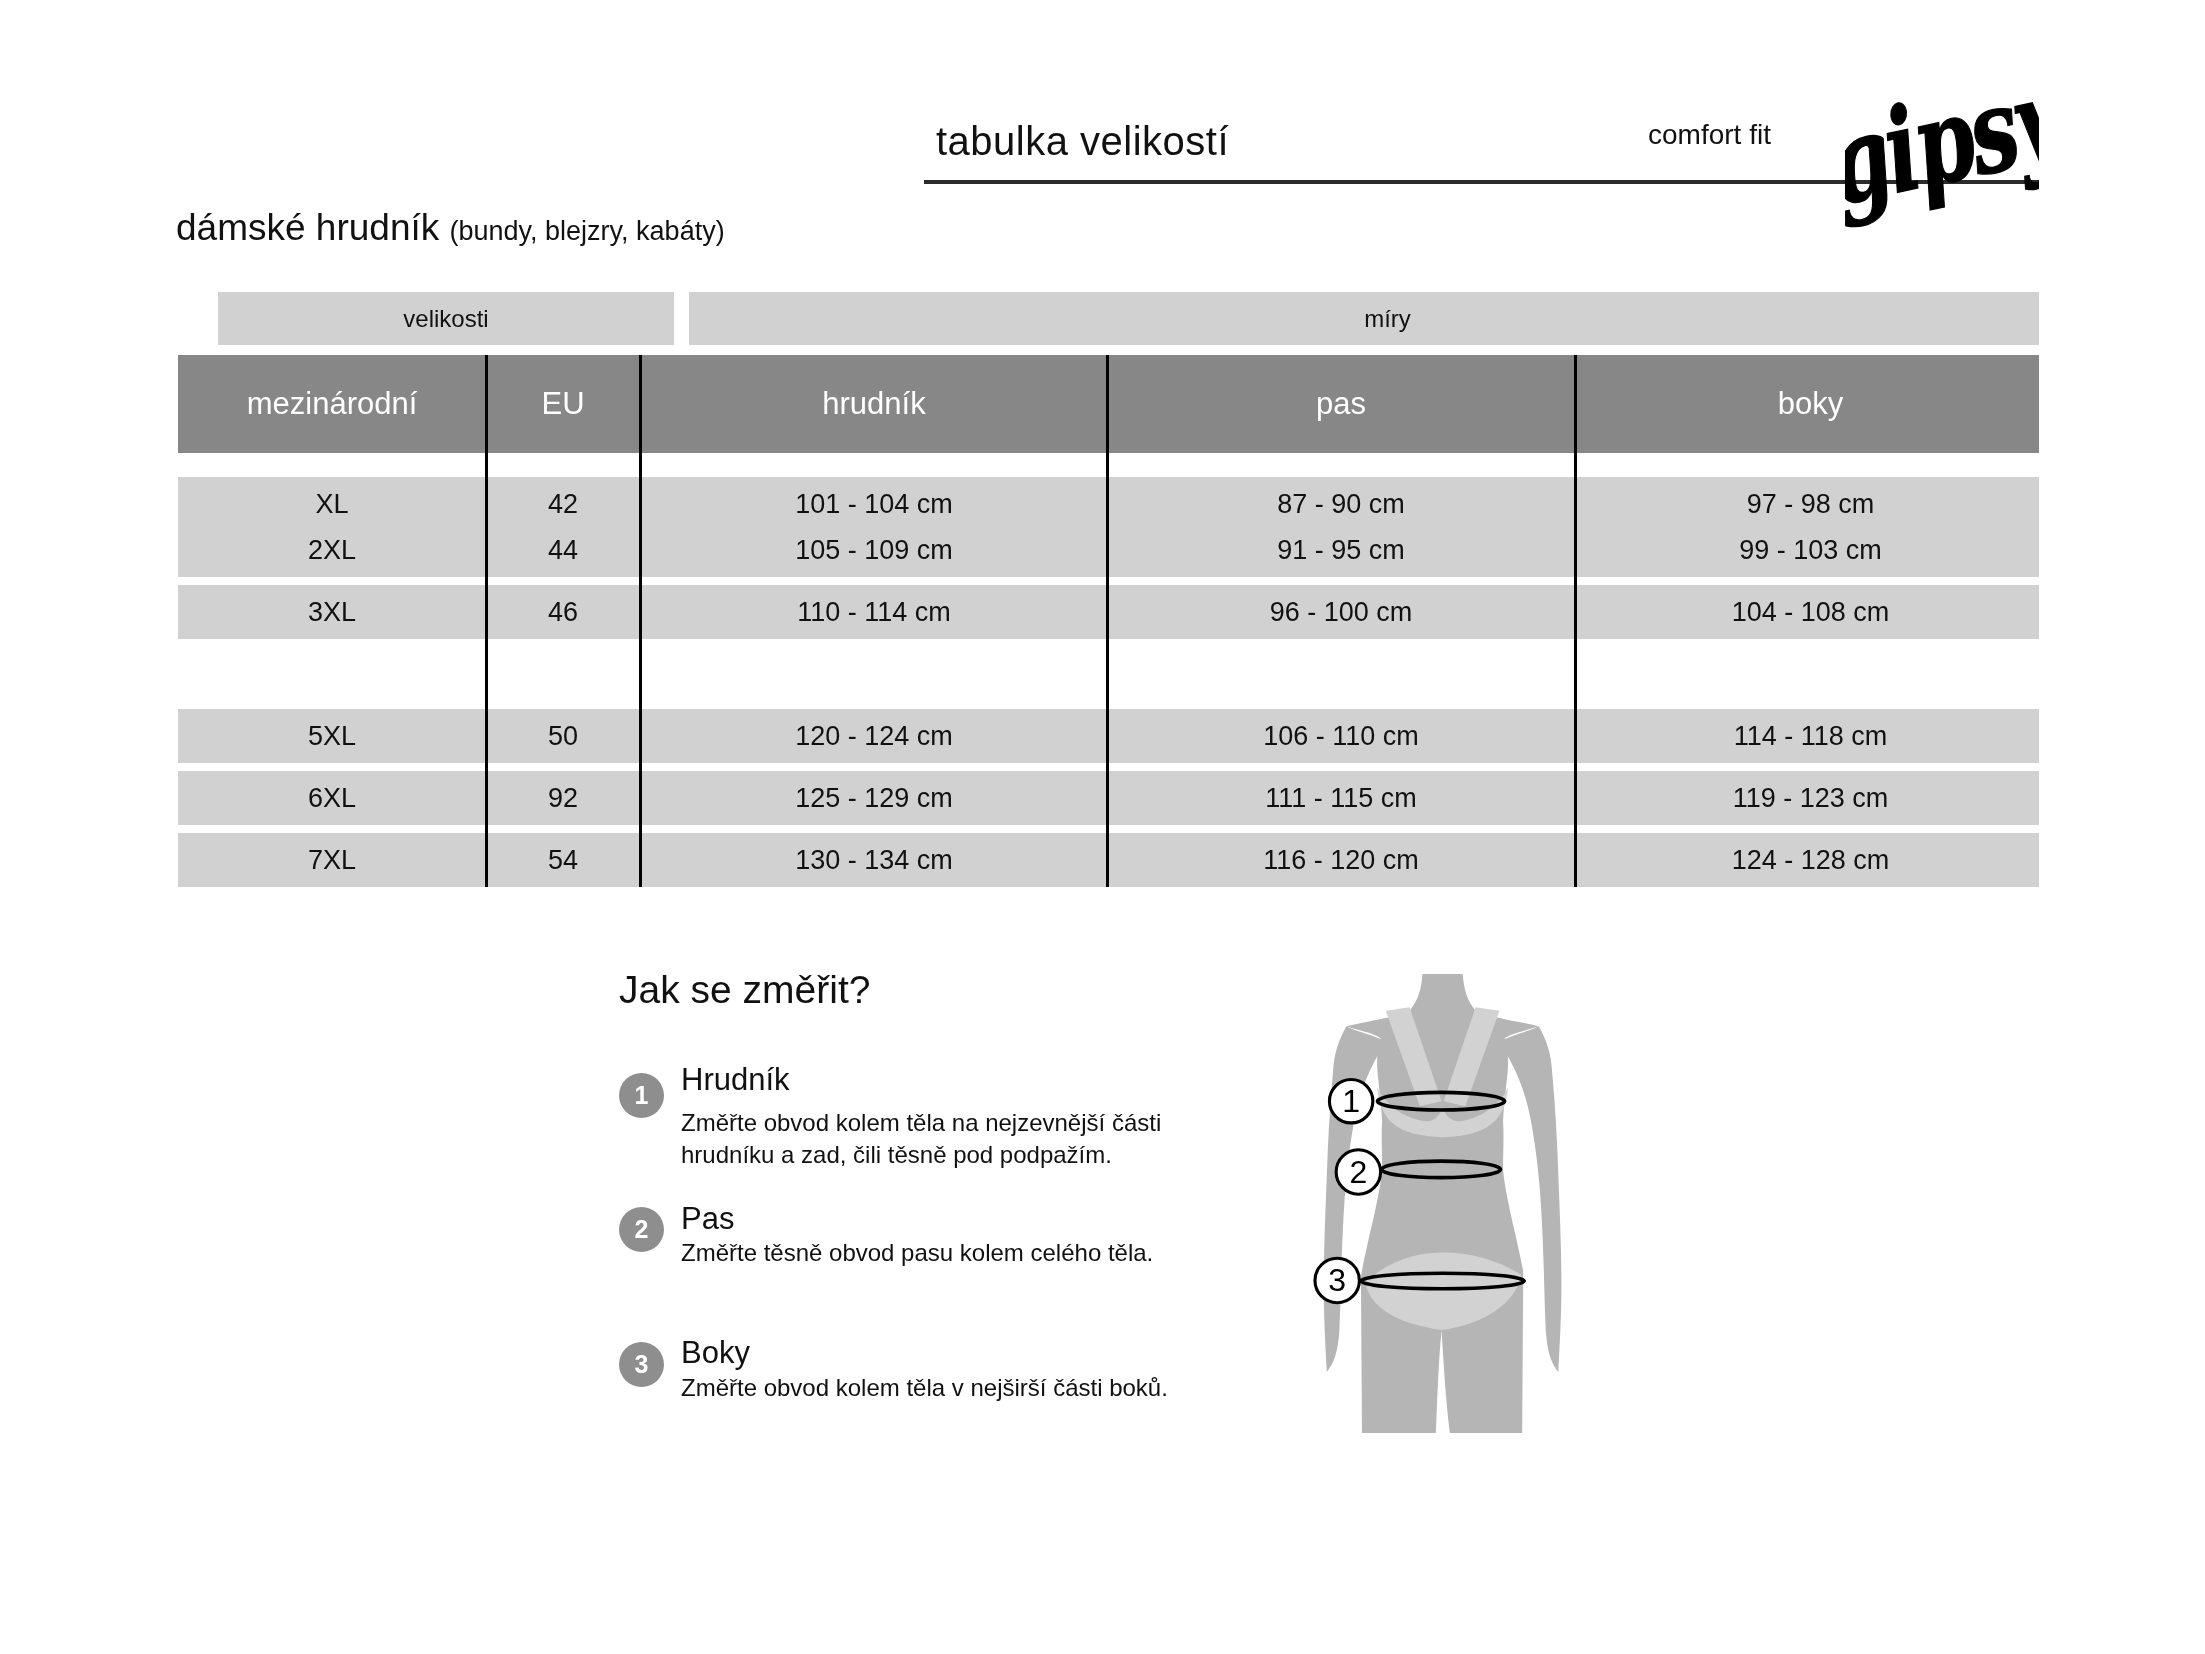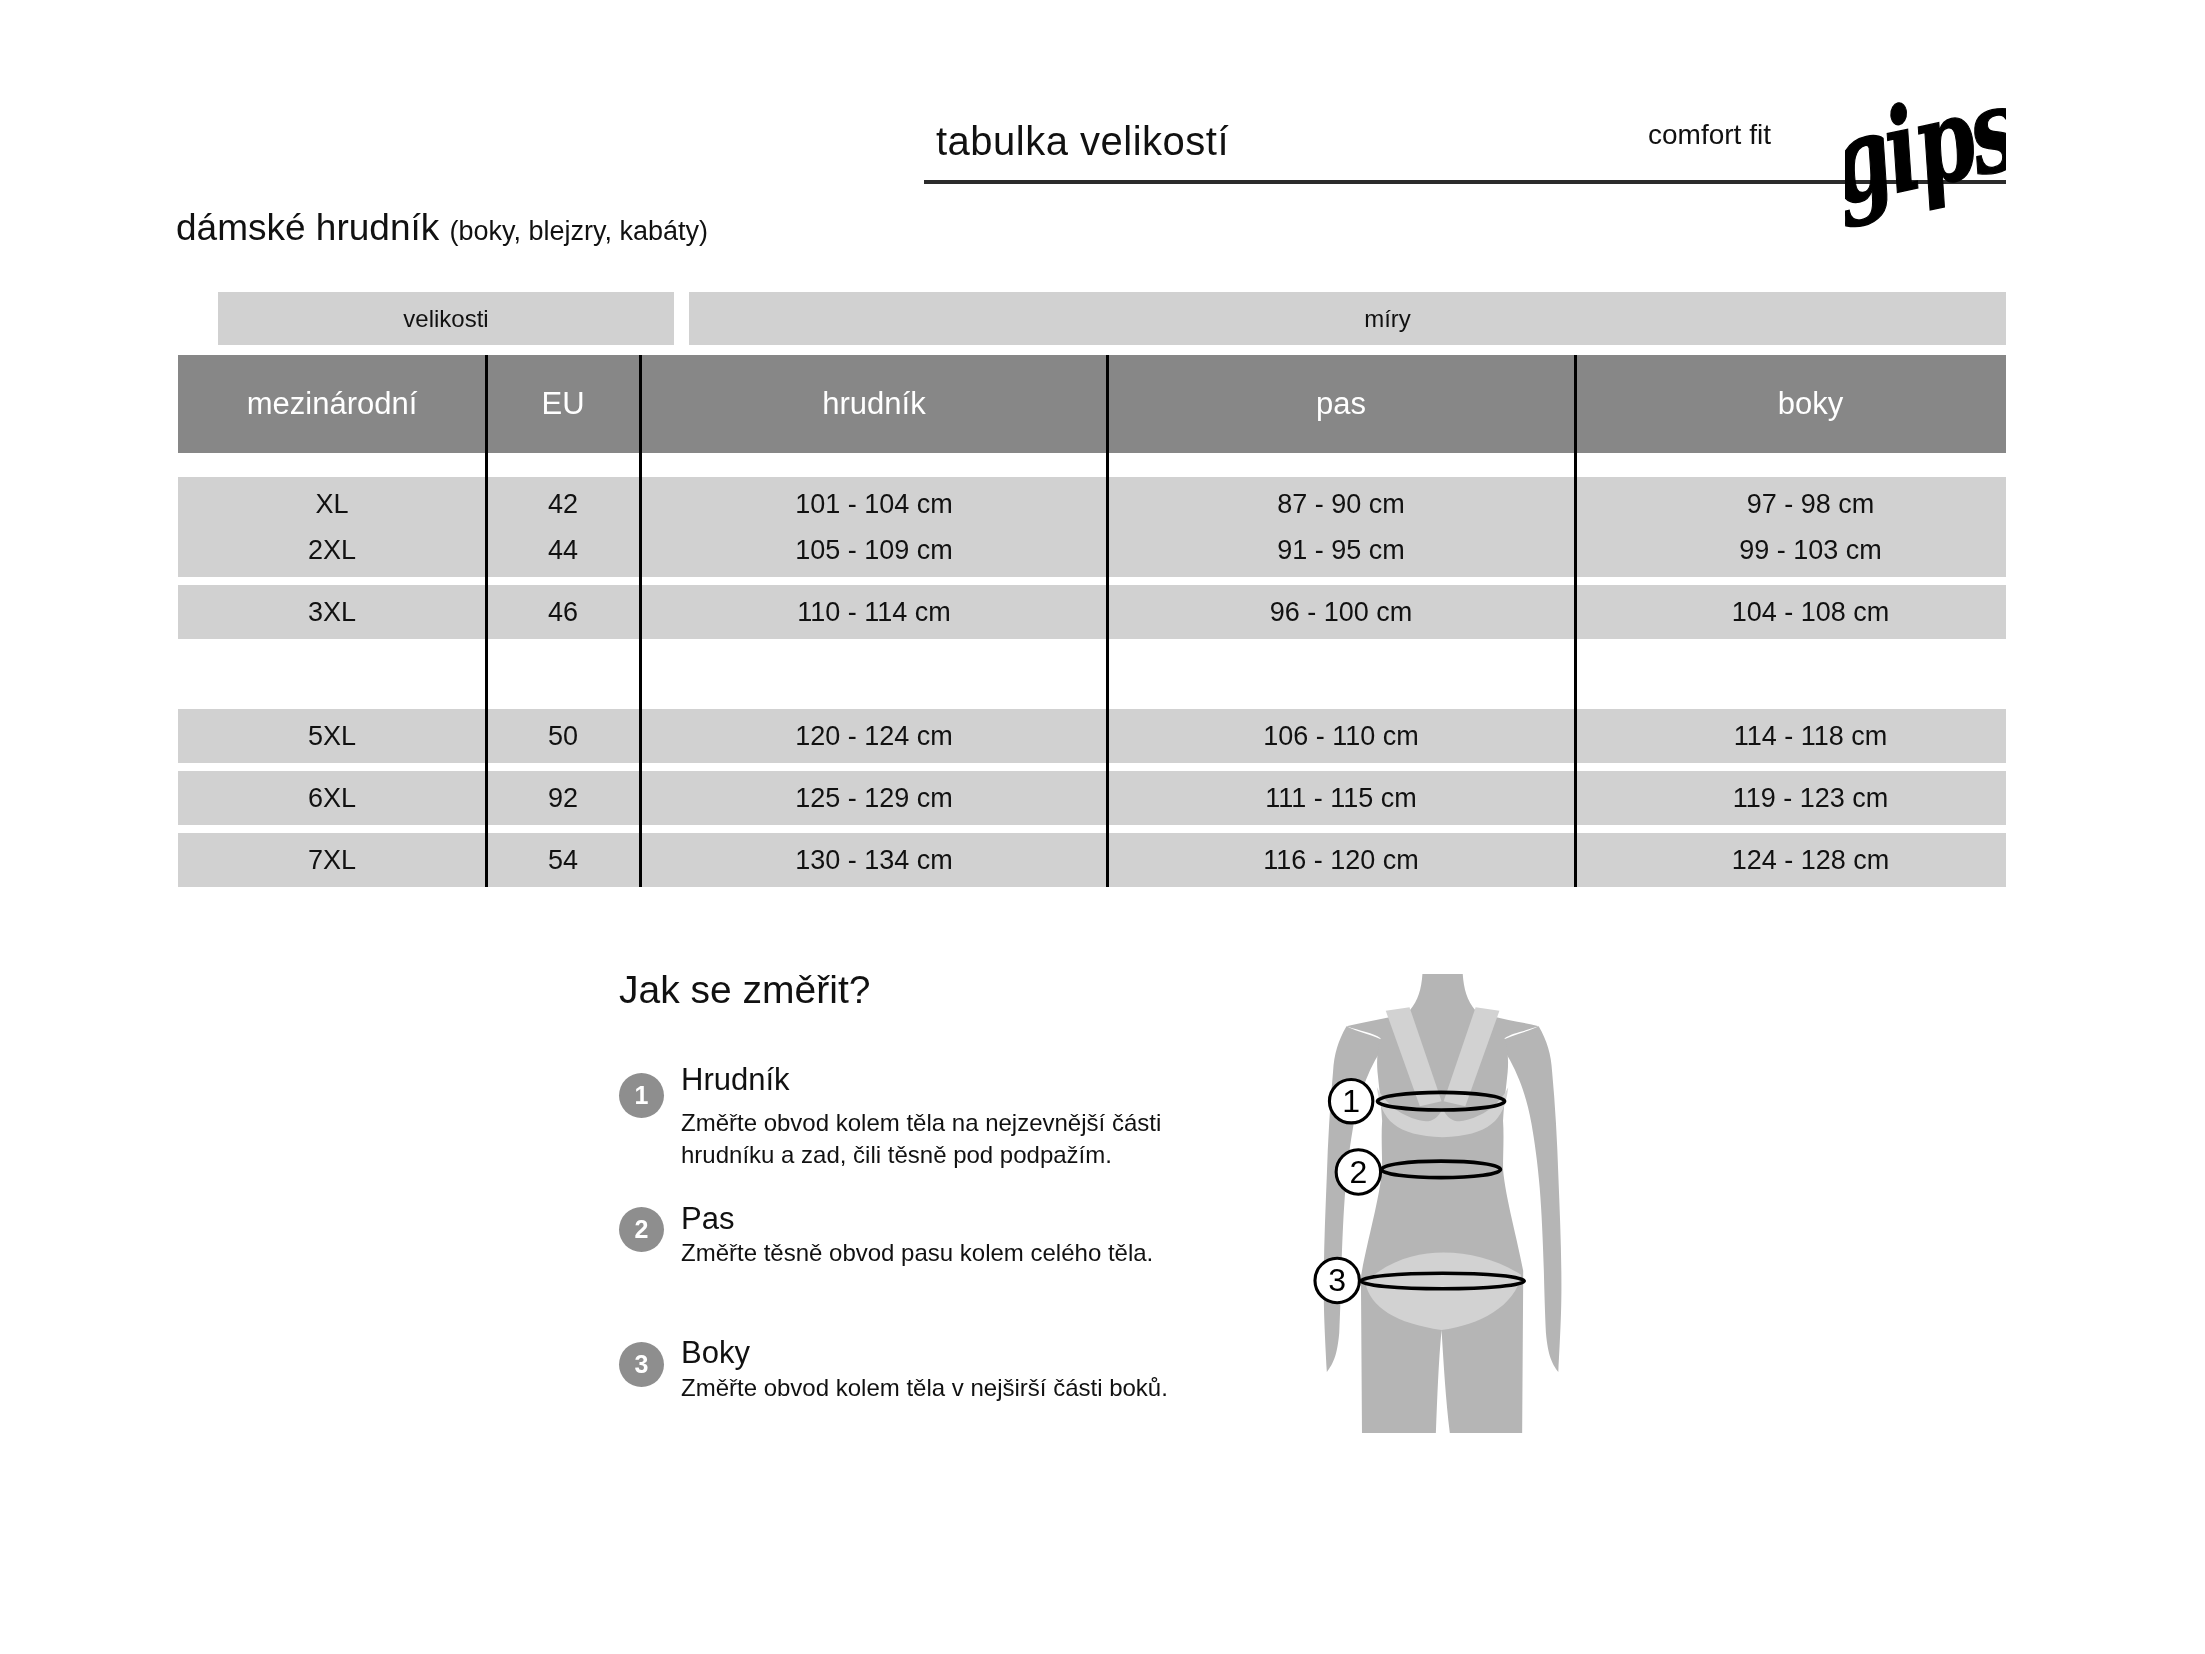--- a/index.html
+++ b/index.html
@@ -1,18 +1,18 @@
 <!DOCTYPE html>
 <html style="font-size:8.3px"><head>
 <meta charset="utf-8">
 <style>
   html,body { margin:0; padding:0; background:#ffffff; }
   #canvas {
     position:relative; width:2006px; height:1654px; background:#ffffff;
-    font-family:"Liberation Sans", sans-serif; color:#111111; overflow:hidden;
+    font-family:"Liberation Sans", sans-serif; color:#111111; overflow:hidden;padding-left:33px;
   }
   
   .page-title { position:absolute; left:936px; top:119px; font-size:40px; letter-spacing:0.5px; white-space:nowrap; }
   .fit-label  { position:absolute; left:1648px; top:119px; font-size:28px; white-space:nowrap; }
   .title-rule { position:absolute; left:924px; top:180px; width:1119px; height:3.6px; background:#2b2b2b; }
   .logo-svg   { position:absolute; left:1845px; top:45px; width:222px; height:207px; z-index:3; }
 
   .section-heading { position:absolute; left:176px; top:207px; font-size:37px; white-space:nowrap; }
   .section-note    { font-size:27px; letter-spacing:0; }
 
@@ -63,21 +63,21 @@
   <div class="fit-label">comfort fit</div>
   <div class="title-rule"></div>
   <svg class="logo-svg" viewBox="0 0 430 400">
     <g transform="translate(210,262) rotate(-12) scale(1,1.35)">
       <text x="0" y="0" text-anchor="middle" font-family="DejaVu Serif, serif" font-style="italic" font-weight="bold" font-size="165" letter-spacing="-6" fill="#000000" stroke="#000000" stroke-width="2">gipsy</text>
     </g>
   </svg>
 
   <div class="section-heading">
     <span>dámské hrudník</span>
-    <span class="section-note">(boky, blejzry, kabáty)</span>
+    <span class="section-note">(bundy, blejzry, kabáty)</span>
   </div>
 
   <div class="size-table">
     <div class="ghead gh-sizes">velikosti</div>
     <div class="ghead gh-measures">míry</div>
 
     <div class="dhead">
       <div class="cell c0">mezinárodní</div>
       <div class="cell c1">EU</div>
       <div class="cell c2">hrudník</div>

